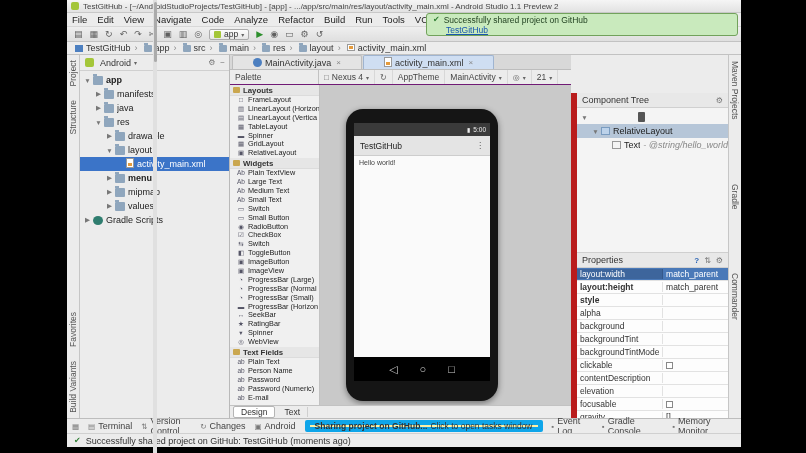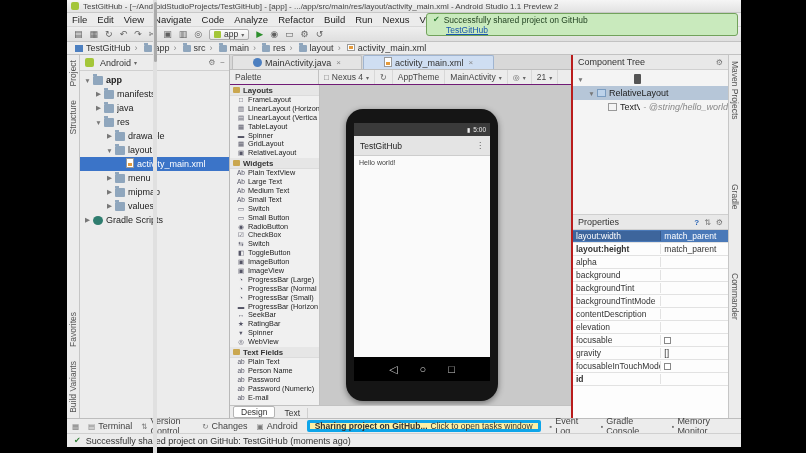--- a/index.html
+++ b/index.html
@@ -114,49 +114,49 @@
            padding:0 4px;color:#eee;font-size:6.5px;flex:none;}
   .pbattery{font-size:6px;}
   .pappbar{height:20px;background:#e4e4e4;border-bottom:1px solid #cdcdcd;display:flex;align-items:center;
            padding:0 6px;font-size:8.5px;color:#222;flex:none;}
   .poverflow{margin-left:auto;color:#555;font-size:8px;}
   .pcontent{flex:1;font-size:7px;color:#444;padding:3px 5px;}
   .pnav{height:24px;background:#000;display:flex;align-items:center;justify-content:center;gap:22px;
         color:#cfcfcf;font-size:11px;flex:none;}
 
   
-  .rightpanel{width:157px;flex:none;border-left:2px solid #b91c1c;display:flex;flex-direction:column;background:#fde047;}
+  .rightpanel{width:157px;flex:none;border-left:6px solid #b91c1c;display:flex;flex-direction:column;background:#fde047;margin-top:38px;}
   .cthead,.prhead{height:15px;flex:none;display:flex;align-items:center;padding:0 5px;font-size:9px;color:#333;
                   border-bottom:1px solid #d0d0d0;background:#e8e8e8;}
   .head-icons{margin-left:auto;display:flex;gap:5px;font-size:8px;color:#777;}
   .ctbox{height:145px;flex:none;background:#f4f4f4;border-bottom:1px solid #cfcfcf;overflow:hidden;padding-top:2px;}
   .props{flex:1;display:flex;flex-direction:column;min-height:0;}
   .prgrid{flex:1;overflow:hidden;background:#fdfdfd;}
   .prow{height:13px;display:flex;border-bottom:1px solid #e2e2e2;font-size:8.5px;color:#333;align-items:center;cursor:default;}
   .pname{width:57%;padding:0 3px;border-right:1px solid #e2e2e2;overflow:hidden;white-space:nowrap;}
   .pval{flex:1;padding:0 3px;display:flex;align-items:center;overflow:hidden;white-space:nowrap;gap:2px;}
   .prow.bold .pname{font-weight:bold;}
   .prow.selected{background:#4a79b8;color:#fff;}
   .prow.selected .pname{background:#3d659c;border-right-color:#35588a;}
   .pcheck{width:7px;height:7px;border:1px solid #888;background:#fff;flex:none;}
 
   
   .designtabs{height:13px;border-top:1px solid #c2c2c2;display:flex;gap:2px;padding-left:3px;background:#ececec;
-              align-items:flex-end;}
+              align-items:center;}
   .dtab{padding:0 7px;font-size:8.5px;display:flex;align-items:center;color:#333;background:#ececec;
         border-right:1px solid #cfcfcf;cursor:default;}
   .dtab.active{background:#fff;border:1px solid #b5b5b5;border-radius:2px;}
 
   
   .bottombar{height:15px;flex:none;border-top:1px solid #bdbdbd;background:#ececec;display:flex;align-items:center;
              gap:9px;padding:0 5px;font-size:9px;color:#444;}
   .bgroup{display:flex;gap:9px;align-items:center;}
   .bitem{display:flex;align-items:center;gap:3px;cursor:default;}
   .bglyph{font-size:7.5px;color:#777;}
-  .bmsg{background:#fcf0a6;border:3px solid #0ea5e9;border-radius:2px;padding:0 5px;height:12px;display:flex;
+  .bmsg{background:#fcf0a6;border:5px solid #0ea5e9;border-radius:2px;padding:0 5px;height:12px;display:flex;
         align-items:center;gap:3px;font-size:8.5px;color:#333;cursor:pointer;white-space:nowrap;}
   .bright{margin-left:auto;display:flex;gap:9px;}
   .statusbar{height:14px;flex:none;display:flex;align-items:center;gap:5px;padding:0 7px;font-size:9px;color:#333;
              background:#ececec;border-top:1px solid #d0d0d0;}
   .sb-check{color:#2e7d32;font-size:8px;}
   .botblack{height:6px;flex:none;background:#000;}
 </style>
 </head>
 <body>
 
@@ -172,21 +172,21 @@
 
     <span class="menu-item">File</span>
         <span class="menu-item">Edit</span>
         <span class="menu-item">View</span>
         <span class="menu-item">Navigate</span>
         <span class="menu-item">Code</span>
         <span class="menu-item">Analyze</span>
         <span class="menu-item">Refactor</span>
         <span class="menu-item">Build</span>
         <span class="menu-item">Run</span>
-        <span class="menu-item">Nexus</span>
+        <span class="menu-item">Tools</span>
         <span class="menu-item">VCS</span>
         <span class="menu-item">Window</span>
         <span class="menu-item">Help</span>
       </div>
 
     <div class="toolbar">
       <span style="display:flex;gap:7px">
 
       <span class="tbicon icn-open">▤</span>
           <span class="tbicon icn-save">▦</span>
@@ -322,21 +322,21 @@
               <span class="ticon icn-folder"></span>
               <span class="tlabel">layout</span>
             </div>
 
             <div class="trow selected" style="padding-left: 36px;">
               <span class="arrow"></span>
               <span class="ticon icn-xml"></span>
               <span class="tlabel">activity_main.xml</span>
             </div>
 
-            <div class="trow" style="padding-left: 25px;">
+            <div class="trow" style="padding-left: 25px; font-weight: bold;">
               <span class="arrow">▶</span>
               <span class="ticon icn-folder"></span>
               <span class="tlabel">menu</span>
             </div>
 
             <div class="trow" style="padding-left: 25px;">
               <span class="arrow">▶</span>
               <span class="ticon icn-folder"></span>
               <span class="tlabel">mipmap</span>
             </div>
@@ -674,20 +674,27 @@
               </div>
 
               <div class="prow bold">
                 <span class="pname">layout:height</span>
                 <span class="pval">
 
                   <span>match_parent</span>
                 </span>
               </div>
 
+              <div class="prow bold">
+                <span class="pname">style</span>
+                <span class="pval">
+
+                  <span></span>
+                </span>
+              </div>
 
 
               <div class="prow">
                 <span class="pname">alpha</span>
                 <span class="pval">
 
                   <span></span>
                 </span>
               </div>
 
@@ -708,20 +715,27 @@
               </div>
 
               <div class="prow">
                 <span class="pname">backgroundTintMode</span>
                 <span class="pval">
 
                   <span></span>
                 </span>
               </div>
 
+              <div class="prow">
+                <span class="pname">clickable</span>
+                <span class="pval">
+                  <span class="pcheck"></span>
+                  <span></span>
+                </span>
+              </div>
 
               <div class="prow">
                 <span class="pname">contentDescription</span>
                 <span class="pval">
 
                   <span></span>
                 </span>
               </div>
 
               <div class="prow">

